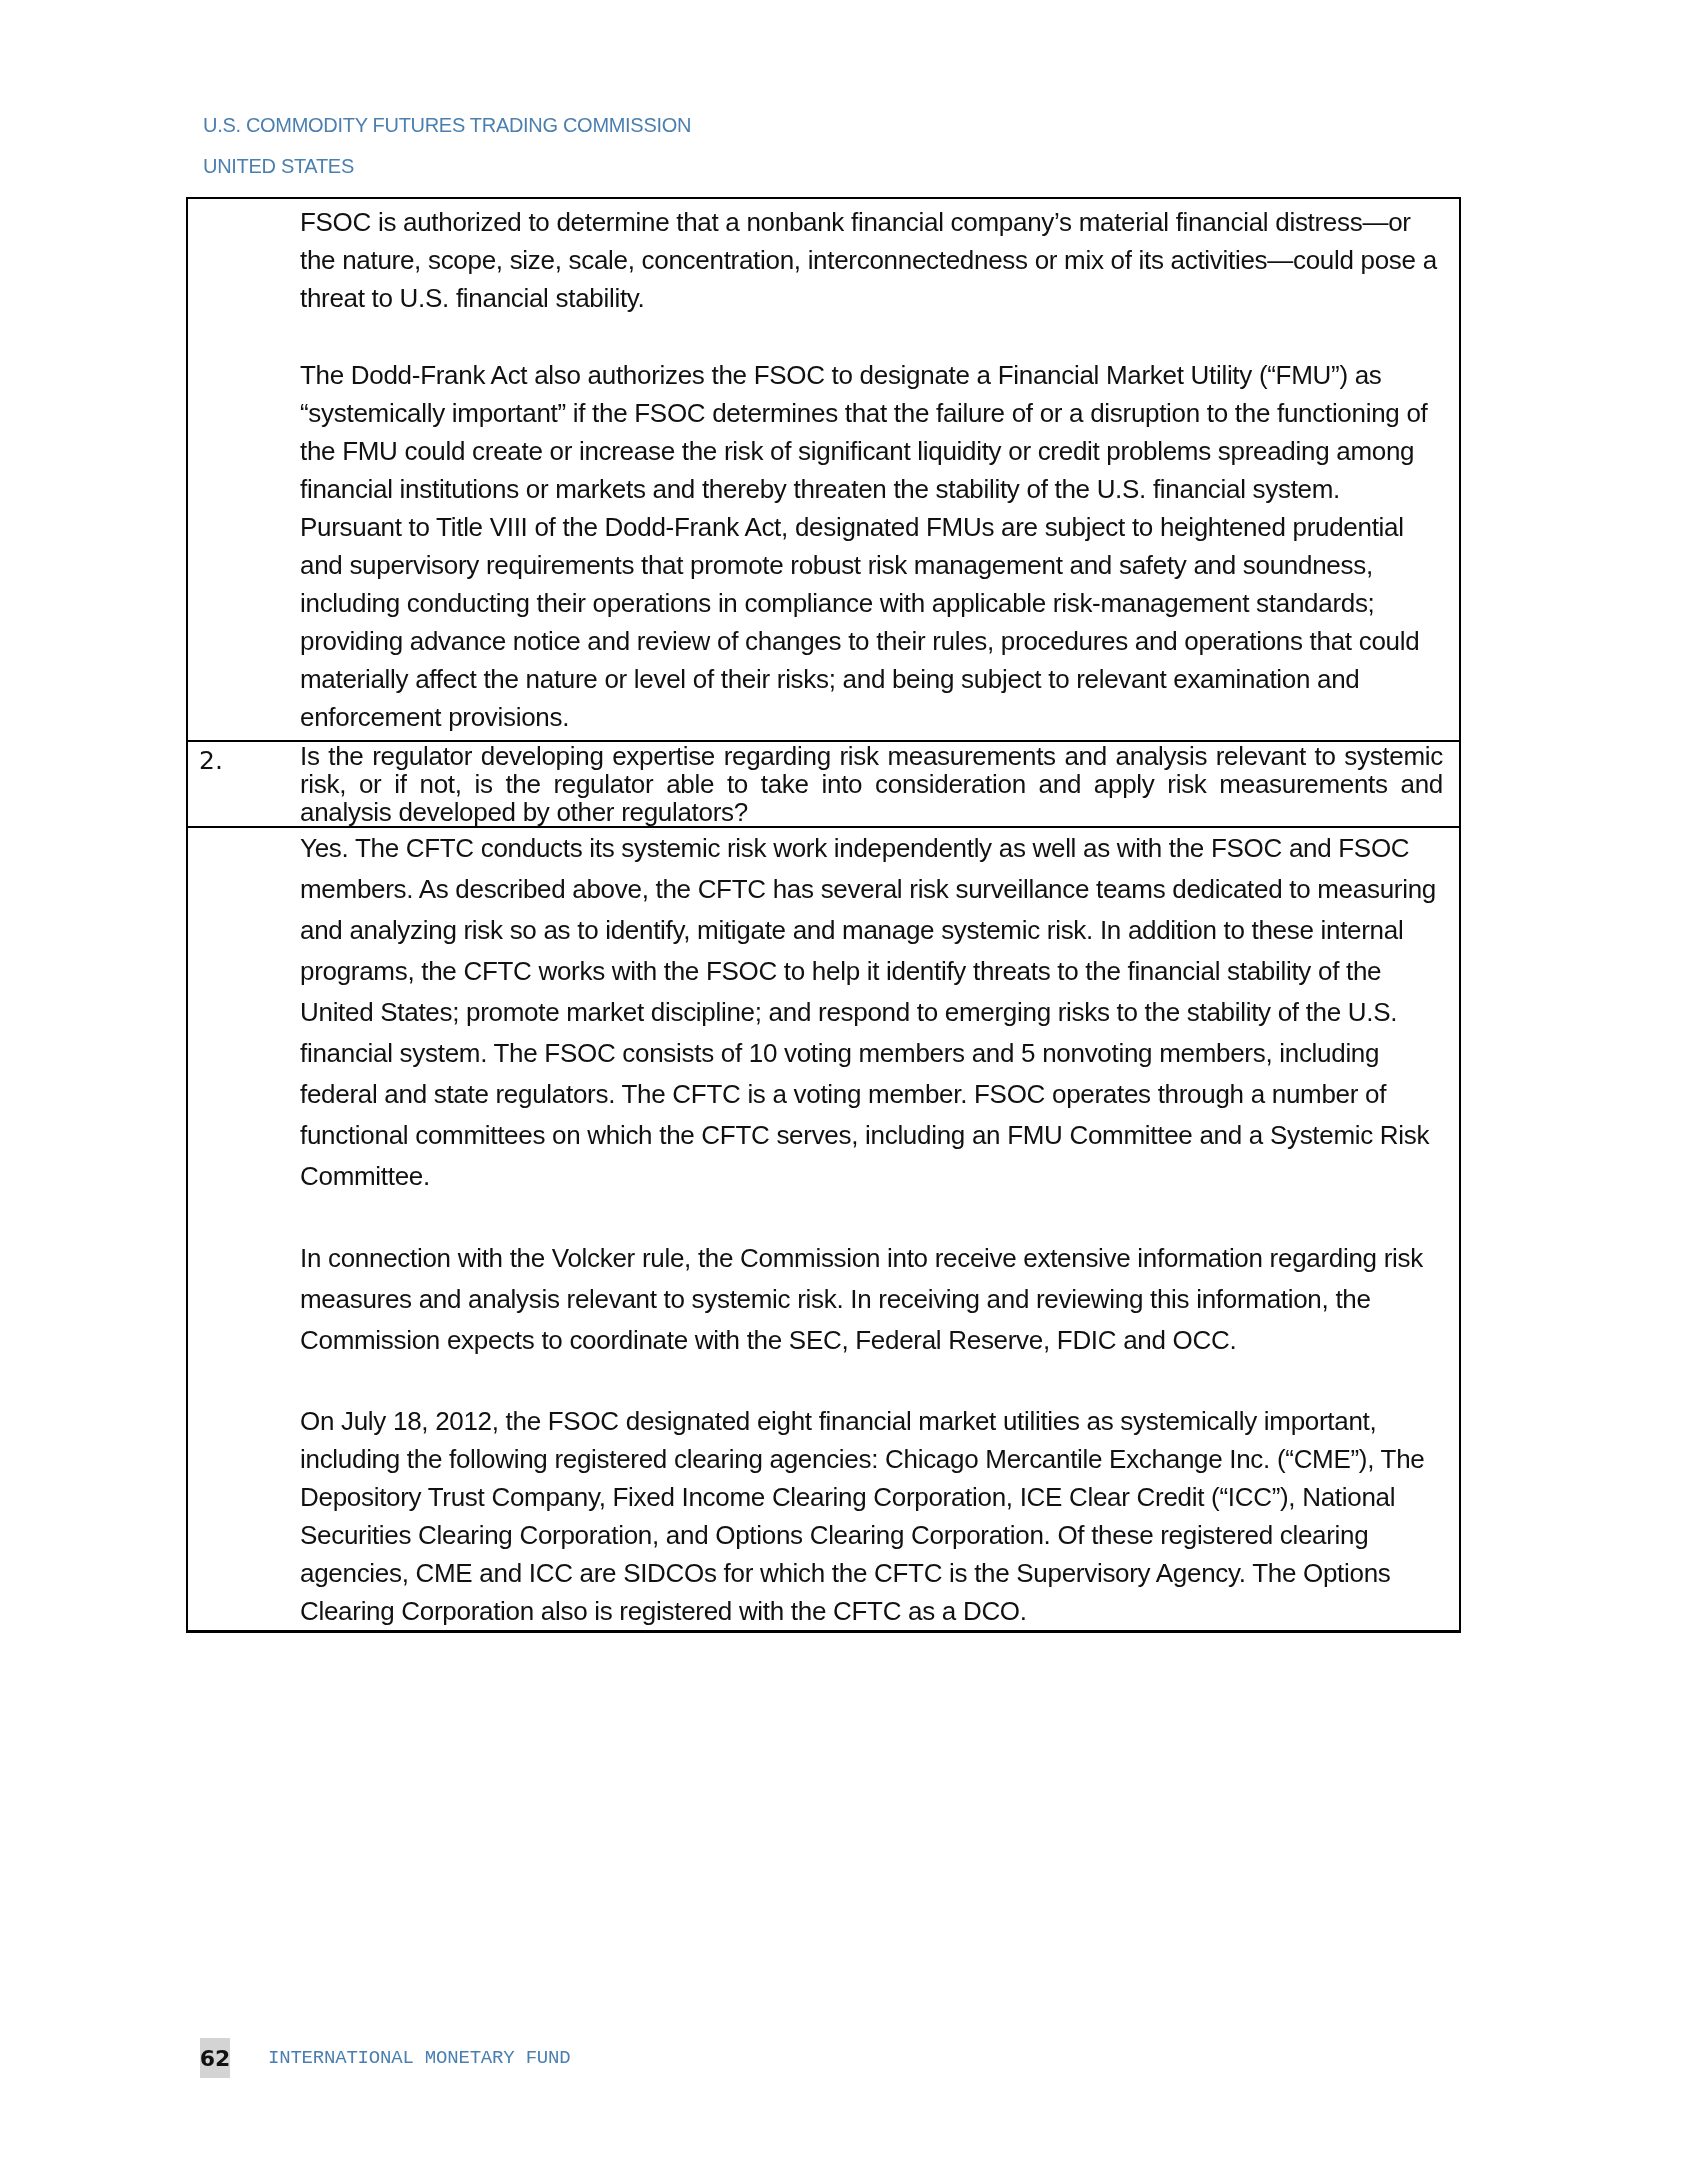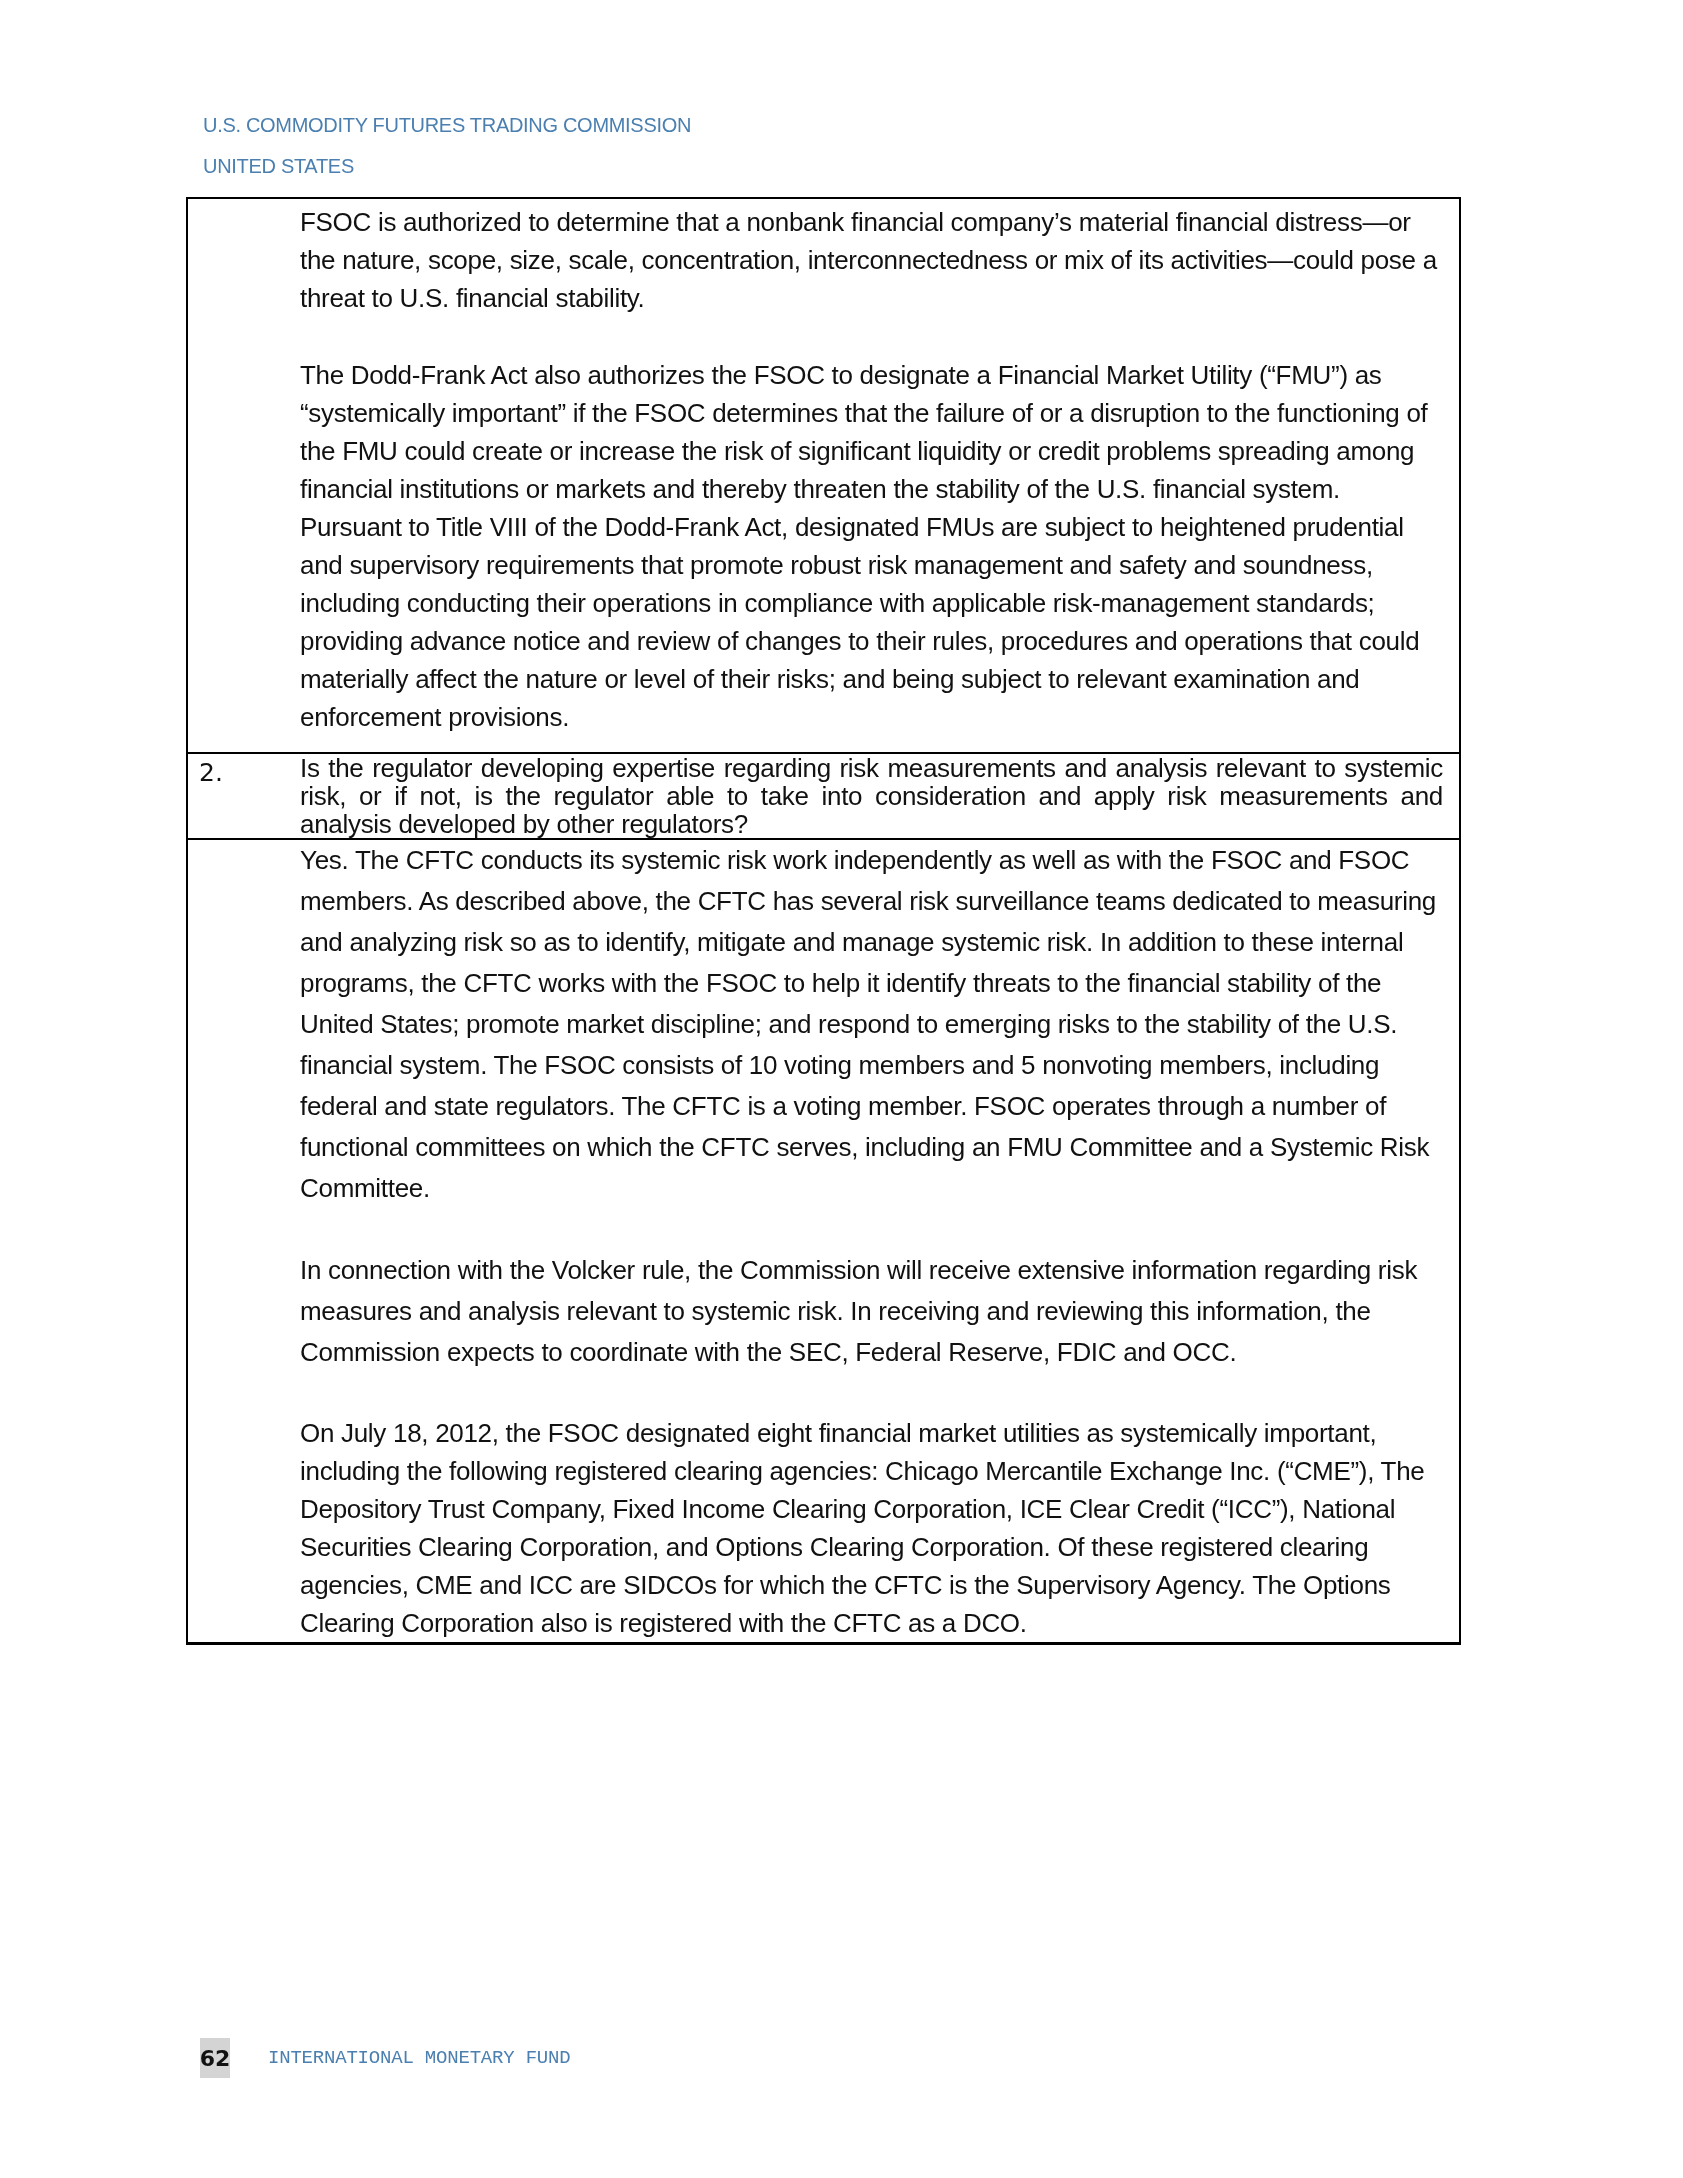--- a/index.html
+++ b/index.html
@@ -26,21 +26,21 @@
       position: absolute; left: 11px; top: 0;
       font-size: 25px; line-height: 37px;
     }
     .row .cell {
       margin-left: 112px; margin-right: 16px;
       font-family: "Liberation Sans", sans-serif;
       font-size: 26px; letter-spacing: -0.3px;
     }
     .row1 .cell { line-height: 38px; padding-top: 4px; padding-bottom: 0; }
     .row1 .cell p { margin: 0 0 39px 0; }
-    .row1 .cell p:last-child { margin-bottom: 16px; }
+    .row1 .cell p:last-child { margin-bottom: 4px; }
     .row2 .cell { line-height: 28px; padding-top: 0; text-align: justify; text-align-last: left; }
     .row2 .num { line-height: 38px; }
     .row3 .cell { line-height: 41px; padding-top: 0; }
     .row3 .cell p { margin: 0 0 41px 0; }
     .row3 .cell p.tight { line-height: 38px; }
     .row3 .cell p:last-child { margin-bottom: 0; }
     .footer {
       position: absolute; left: 200px; top: 2037px; height: 42px;
       display: flex; align-items: center;
     }
@@ -74,21 +74,21 @@
     </div>
   </div>
   <div class="row row2">
     <div class="num">2.</div>
     <div class="cell">Is the regulator developing expertise regarding risk measurements and analysis relevant to systemic risk, or if not, is the regulator able to take into consideration and apply risk measurements and analysis developed by other regulators?</div>
   </div>
   <div class="row row3">
     <div class="num"></div>
     <div class="cell">
       <p>Yes.  The CFTC conducts its systemic risk work independently as well as with the FSOC and FSOC members.  As described above, the CFTC has several risk surveillance teams dedicated to measuring and analyzing risk so as to identify, mitigate and manage systemic risk.  In addition to these internal programs, the CFTC works with the FSOC to help it identify threats to the financial stability of the United States; promote market discipline; and respond to emerging risks to the stability of the U.S. financial system.  The FSOC consists of 10 voting members and 5 nonvoting members, including federal and state regulators.  The CFTC is a voting member.  FSOC operates through a number of functional committees on which the CFTC serves, including an FMU Committee and a Systemic Risk Committee.</p>
-      <p>In connection with the Volcker rule, the Commission will receive extensive information regarding risk measures and analysis relevant to systemic risk.  In receiving and reviewing this information, the Commission expects to coordinate with the SEC, Federal Reserve, FDIC and OCC.</p>
+      <p>In connection with the Volcker rule, the Commission into receive extensive information regarding risk measures and analysis relevant to systemic risk.  In receiving and reviewing this information, the Commission expects to coordinate with the SEC, Federal Reserve, FDIC and OCC.</p>
       <p class="tight">On July 18, 2012, the FSOC designated eight financial market utilities as systemically important, including the following registered clearing agencies: Chicago Mercantile Exchange Inc. (“CME”), The Depository Trust Company, Fixed Income Clearing Corporation, ICE Clear Credit (“ICC”), National Securities Clearing Corporation, and Options Clearing Corporation.  Of these registered clearing agencies, CME and ICC are SIDCOs for which the CFTC is the Supervisory Agency.  The Options Clearing Corporation also is registered with the CFTC as a DCO.</p>
     </div>
   </div>
 </div>
 
 <div class="footer">
   <div class="page-num">62</div>
   <div class="footer-title">INTERNATIONAL MONETARY FUND</div>
 </div>
 

